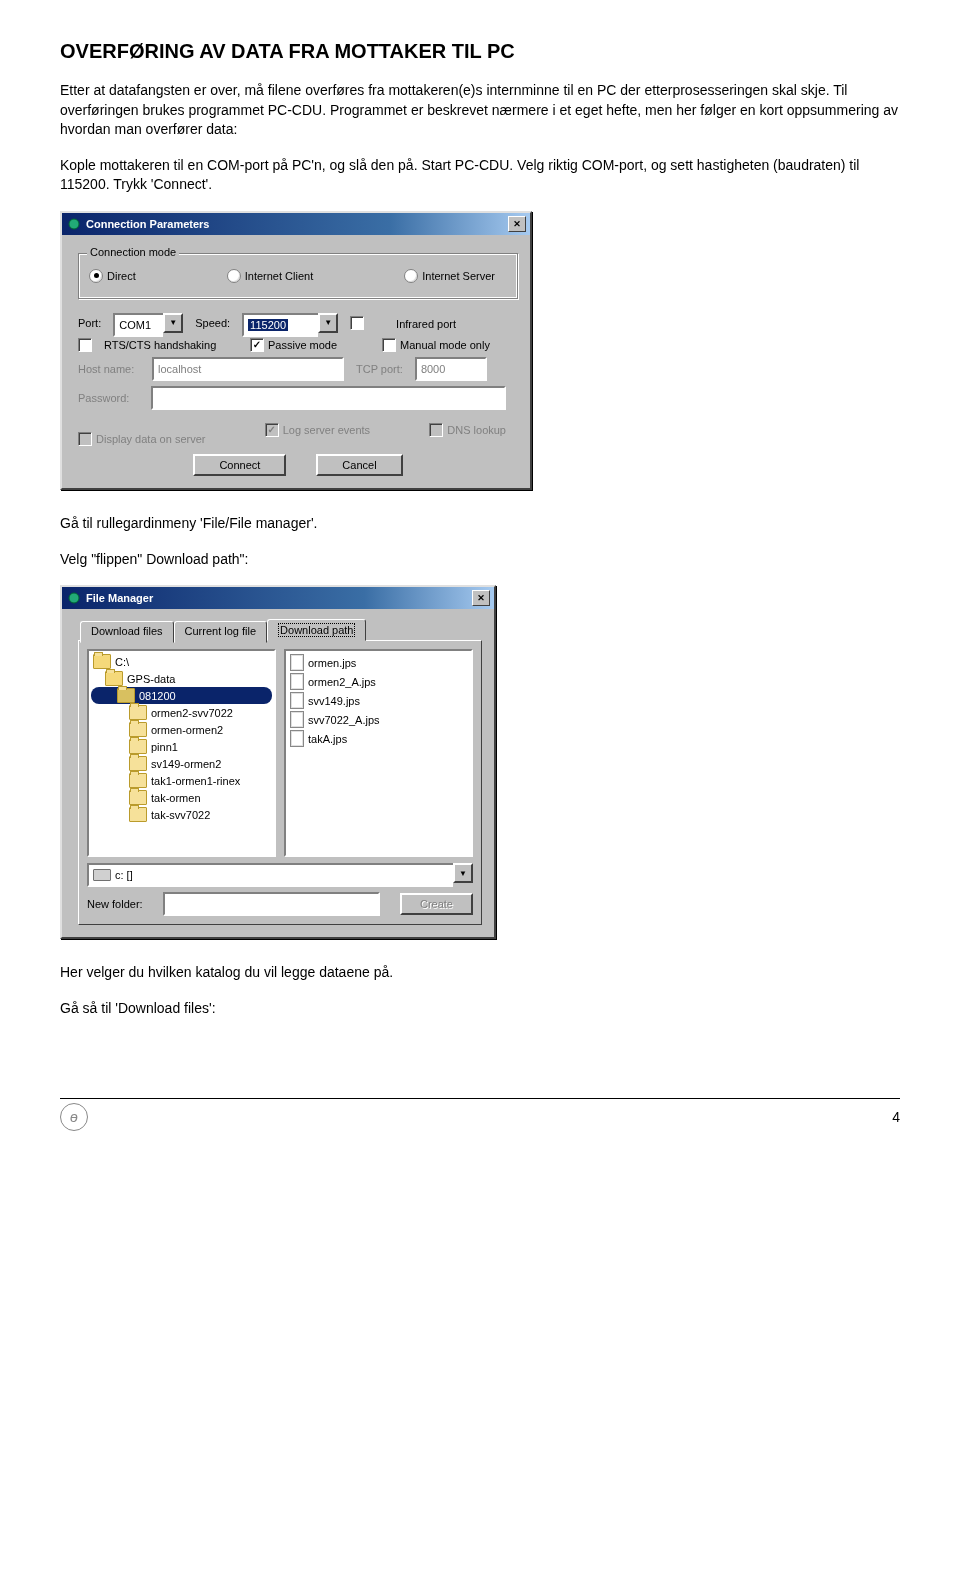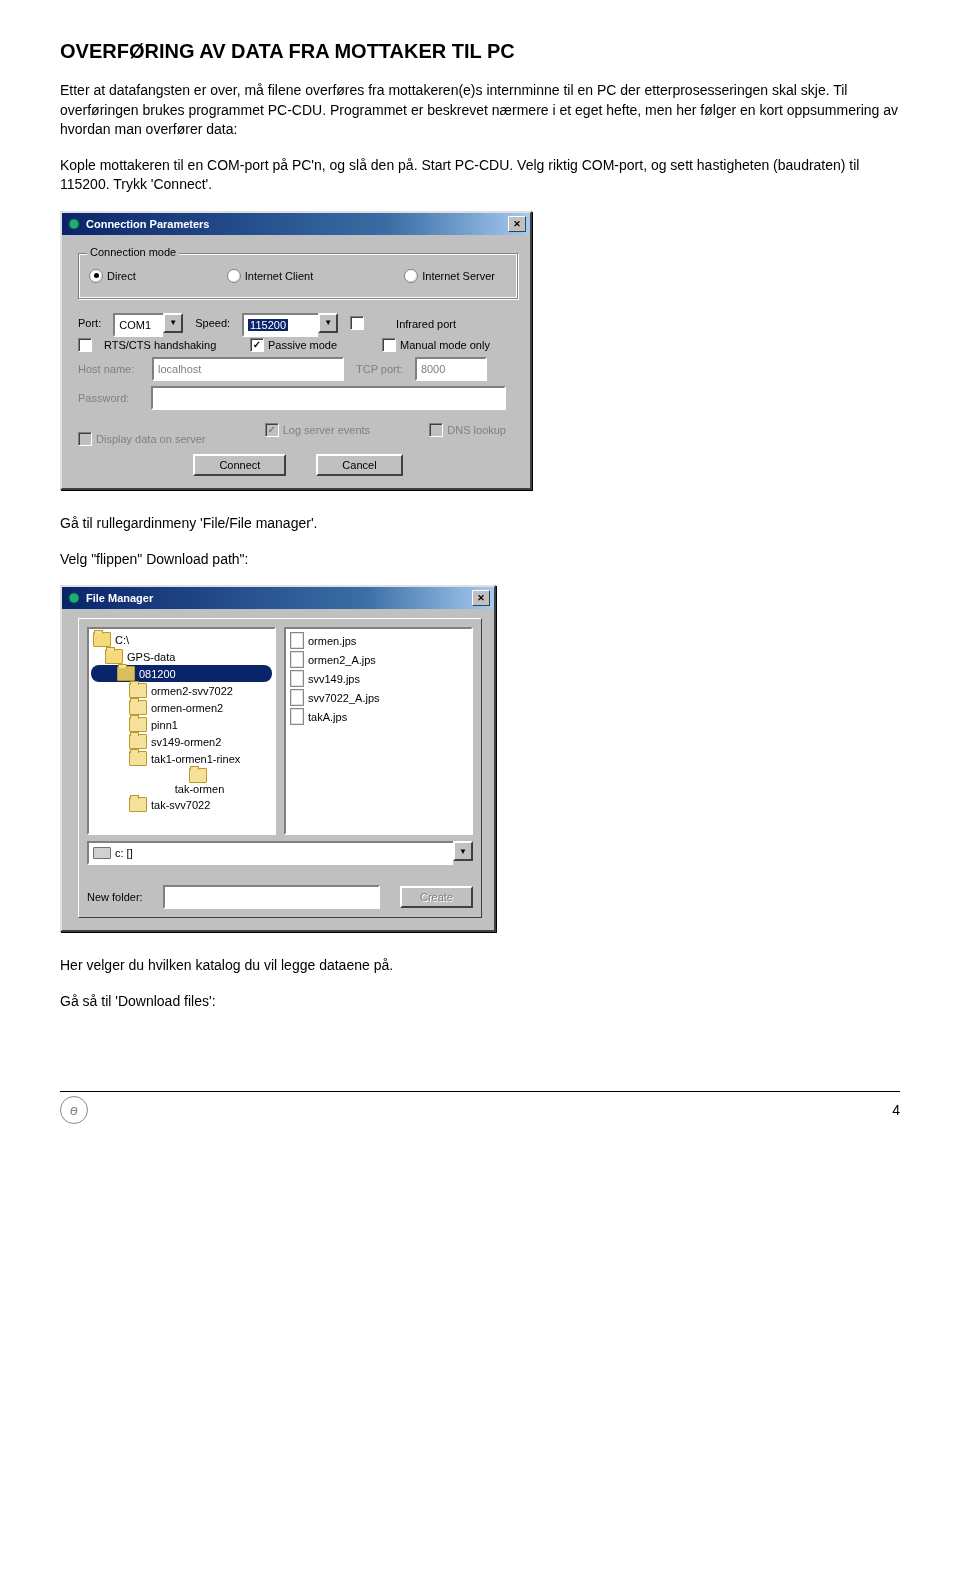--- a/index.html
+++ b/index.html
@@ -169,21 +169,21 @@
     height: 15px; width: 12px;
   }
   .drive-icon {
     background: #d0d0d0; border: 1px solid #707070; height: 10px; border-radius: 1px;
   }
   .drive-row {
     display: flex; align-items: center; margin-top: 6px;
   }
   .drive-combo { flex: 1; }
   .newfolder-row {
-    display: flex; align-items: center; margin-top: 24px; gap: 20px;
+    display: flex; align-items: center; margin-top: 9px; gap: 20px;
   }
   .btn.disabled { color: #808080; text-shadow: 1px 1px 0 #fff; }
 
   .footer {
     margin-top: 80px;
     border-top: 1px solid #000;
     display: flex; justify-content: space-between; align-items: center;
     padding-top: 4px;
   }
   .footer-logo {
@@ -310,20 +310,25 @@
       <span class="titlebar-icon">
         <svg width="16" height="16">
             <circle cx="8" cy="8" r="5" fill="#2a7" stroke="#063"></circle>
           </svg>
       </span>
       <span>File Manager</span>
     </div>
     <div class="close-btn">✕</div>
   </div>
   <div class="dialog-body">
+    <div class="tabs">
+      <div class="tab inactive">Download files</div>
+      <div class="tab inactive">Current log file</div>
+      <div class="tab active"><span style="border:1px dotted #000;padding:0 1px;">Download path</span></div>
+    </div>
     <div class="tab-panel">
       <div class="file-cols">
         <div class="listbox">
           <div class="list-item" style="padding-left:2px;">
               <span class="folder-icon open"></span>
               <span>C:\</span>
             </div>
           <div class="list-item" style="padding-left:14px;">
               <span class="folder-icon open"></span>
               <span>GPS-data</span>
@@ -345,21 +350,21 @@
               <span>pinn1</span>
             </div>
           <div class="list-item" style="padding-left:38px;">
               <span class="folder-icon"></span>
               <span>sv149-ormen2</span>
             </div>
           <div class="list-item" style="padding-left:38px;">
               <span class="folder-icon"></span>
               <span>tak1-ormen1-rinex</span>
             </div>
-          <div class="list-item" style="padding-left:38px;flex-direction:column;">
+          <div class="list-item" style="padding-left:38px;">
               <span class="folder-icon"></span>
               <span>tak-ormen</span>
             </div>
           <div class="list-item" style="padding-left:38px;">
               <span class="folder-icon"></span>
               <span>tak-svv7022</span>
             </div>
         </div>
         <div class="listbox">
           <div class="list-item">

